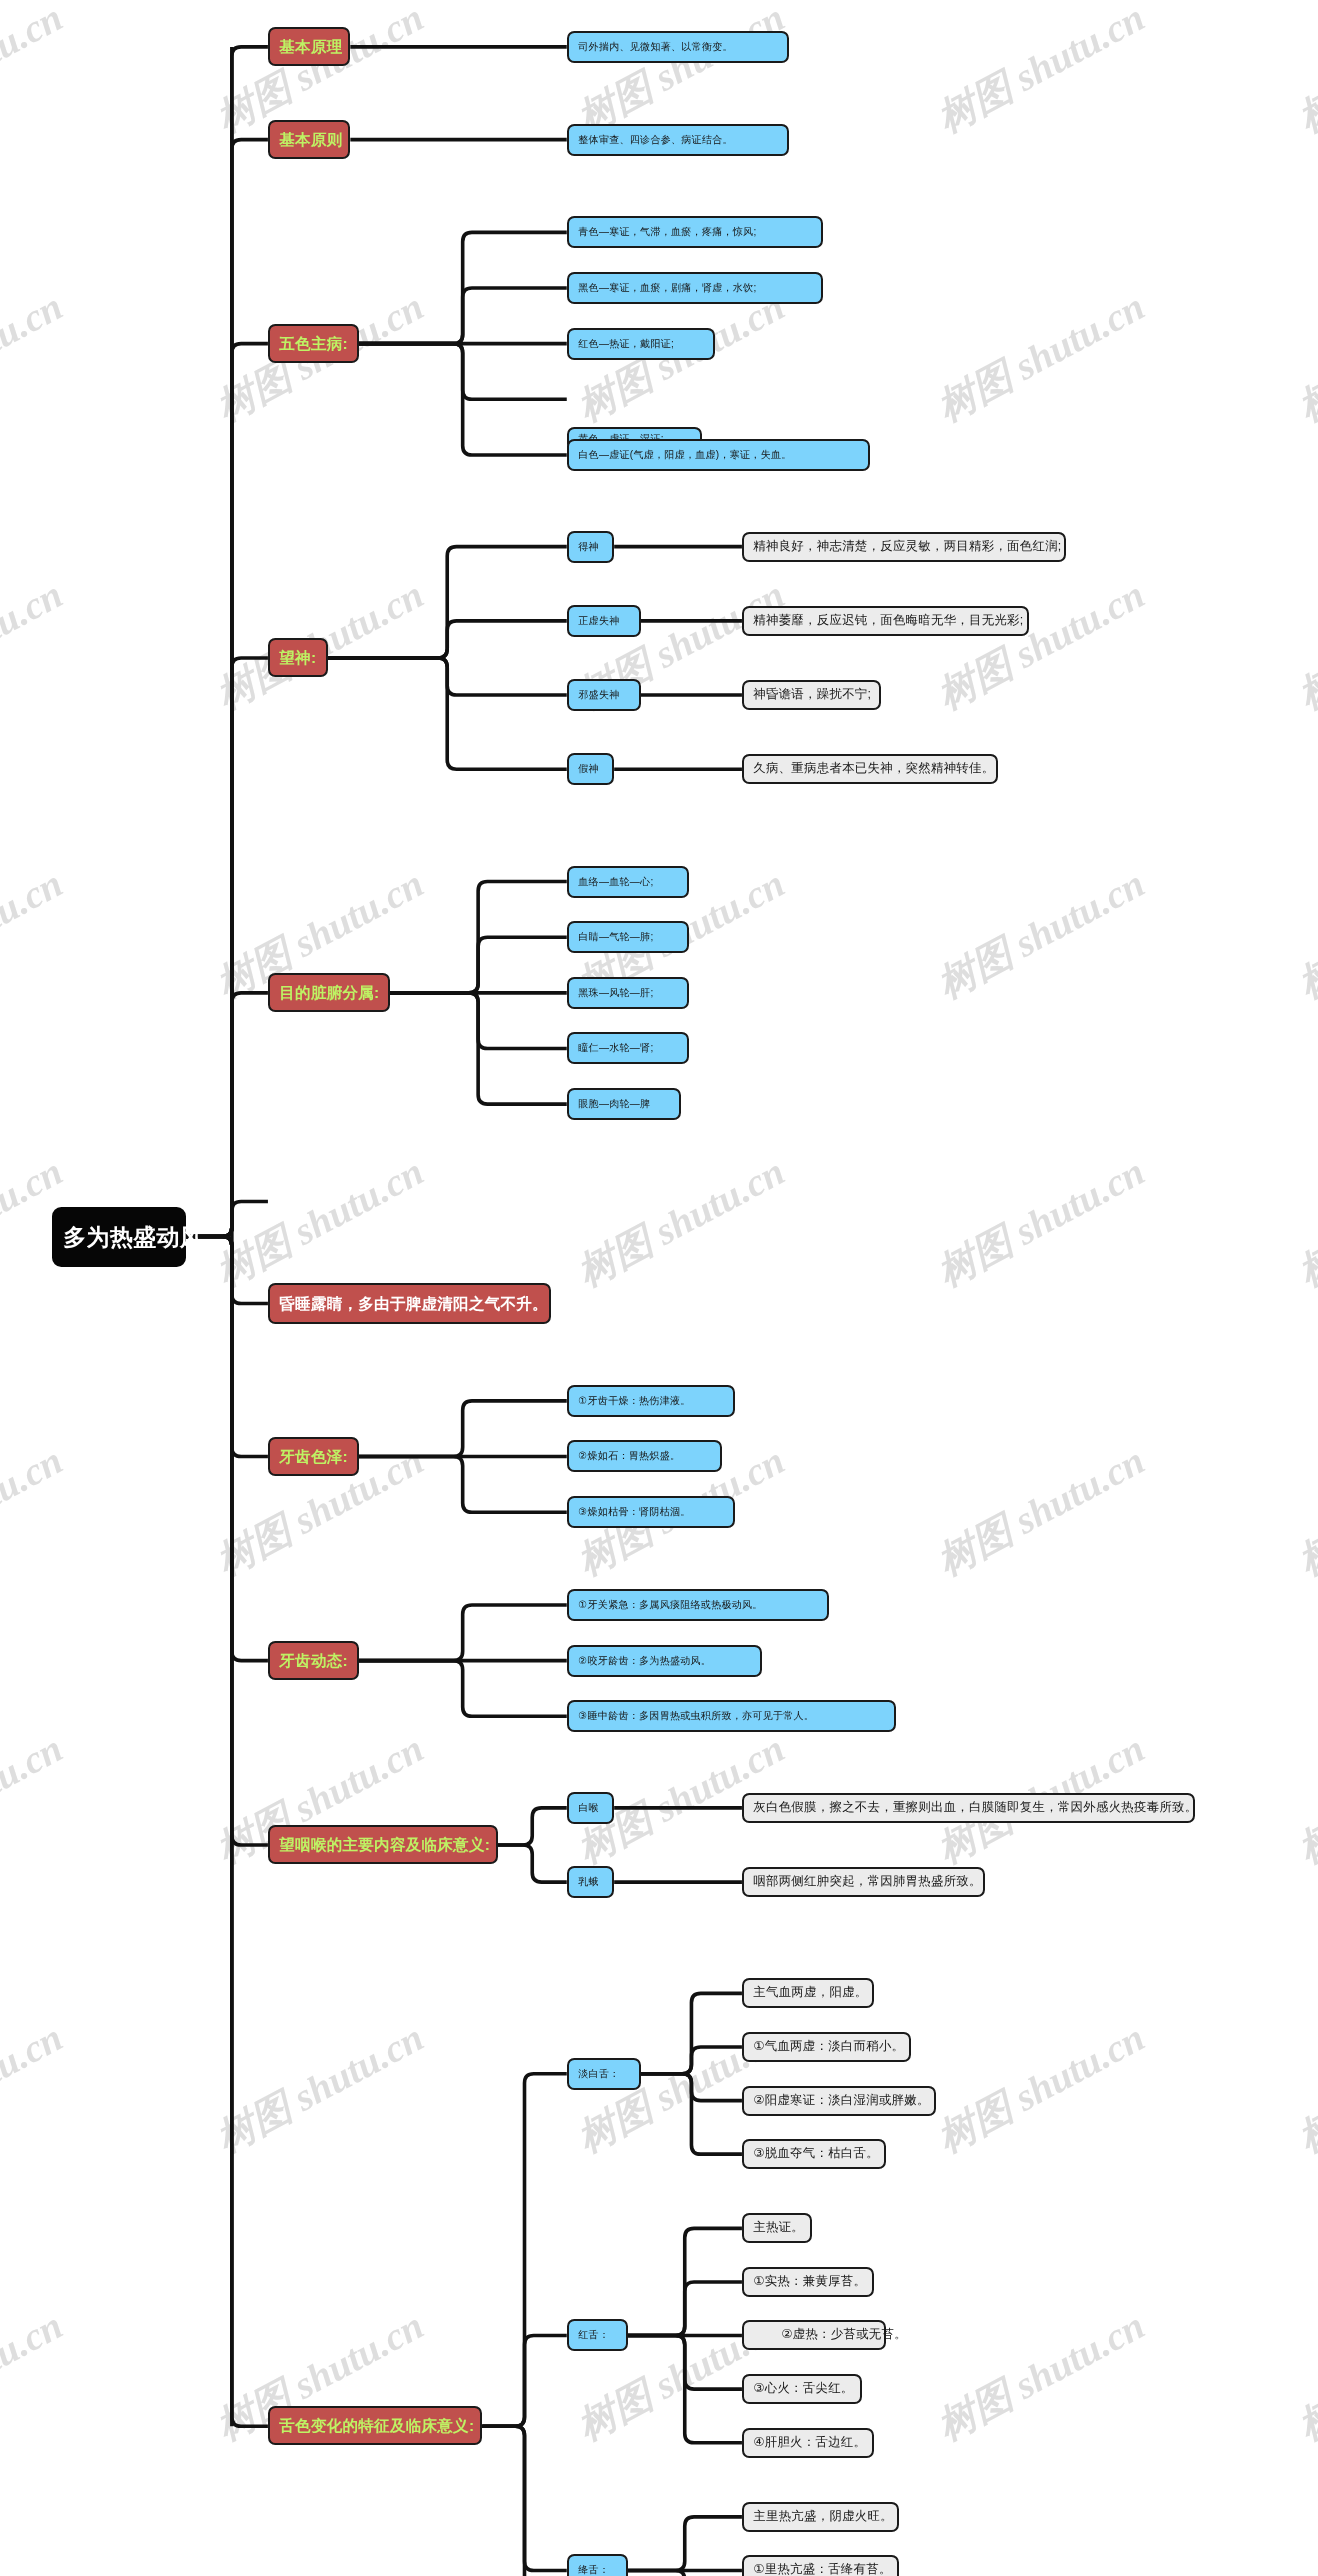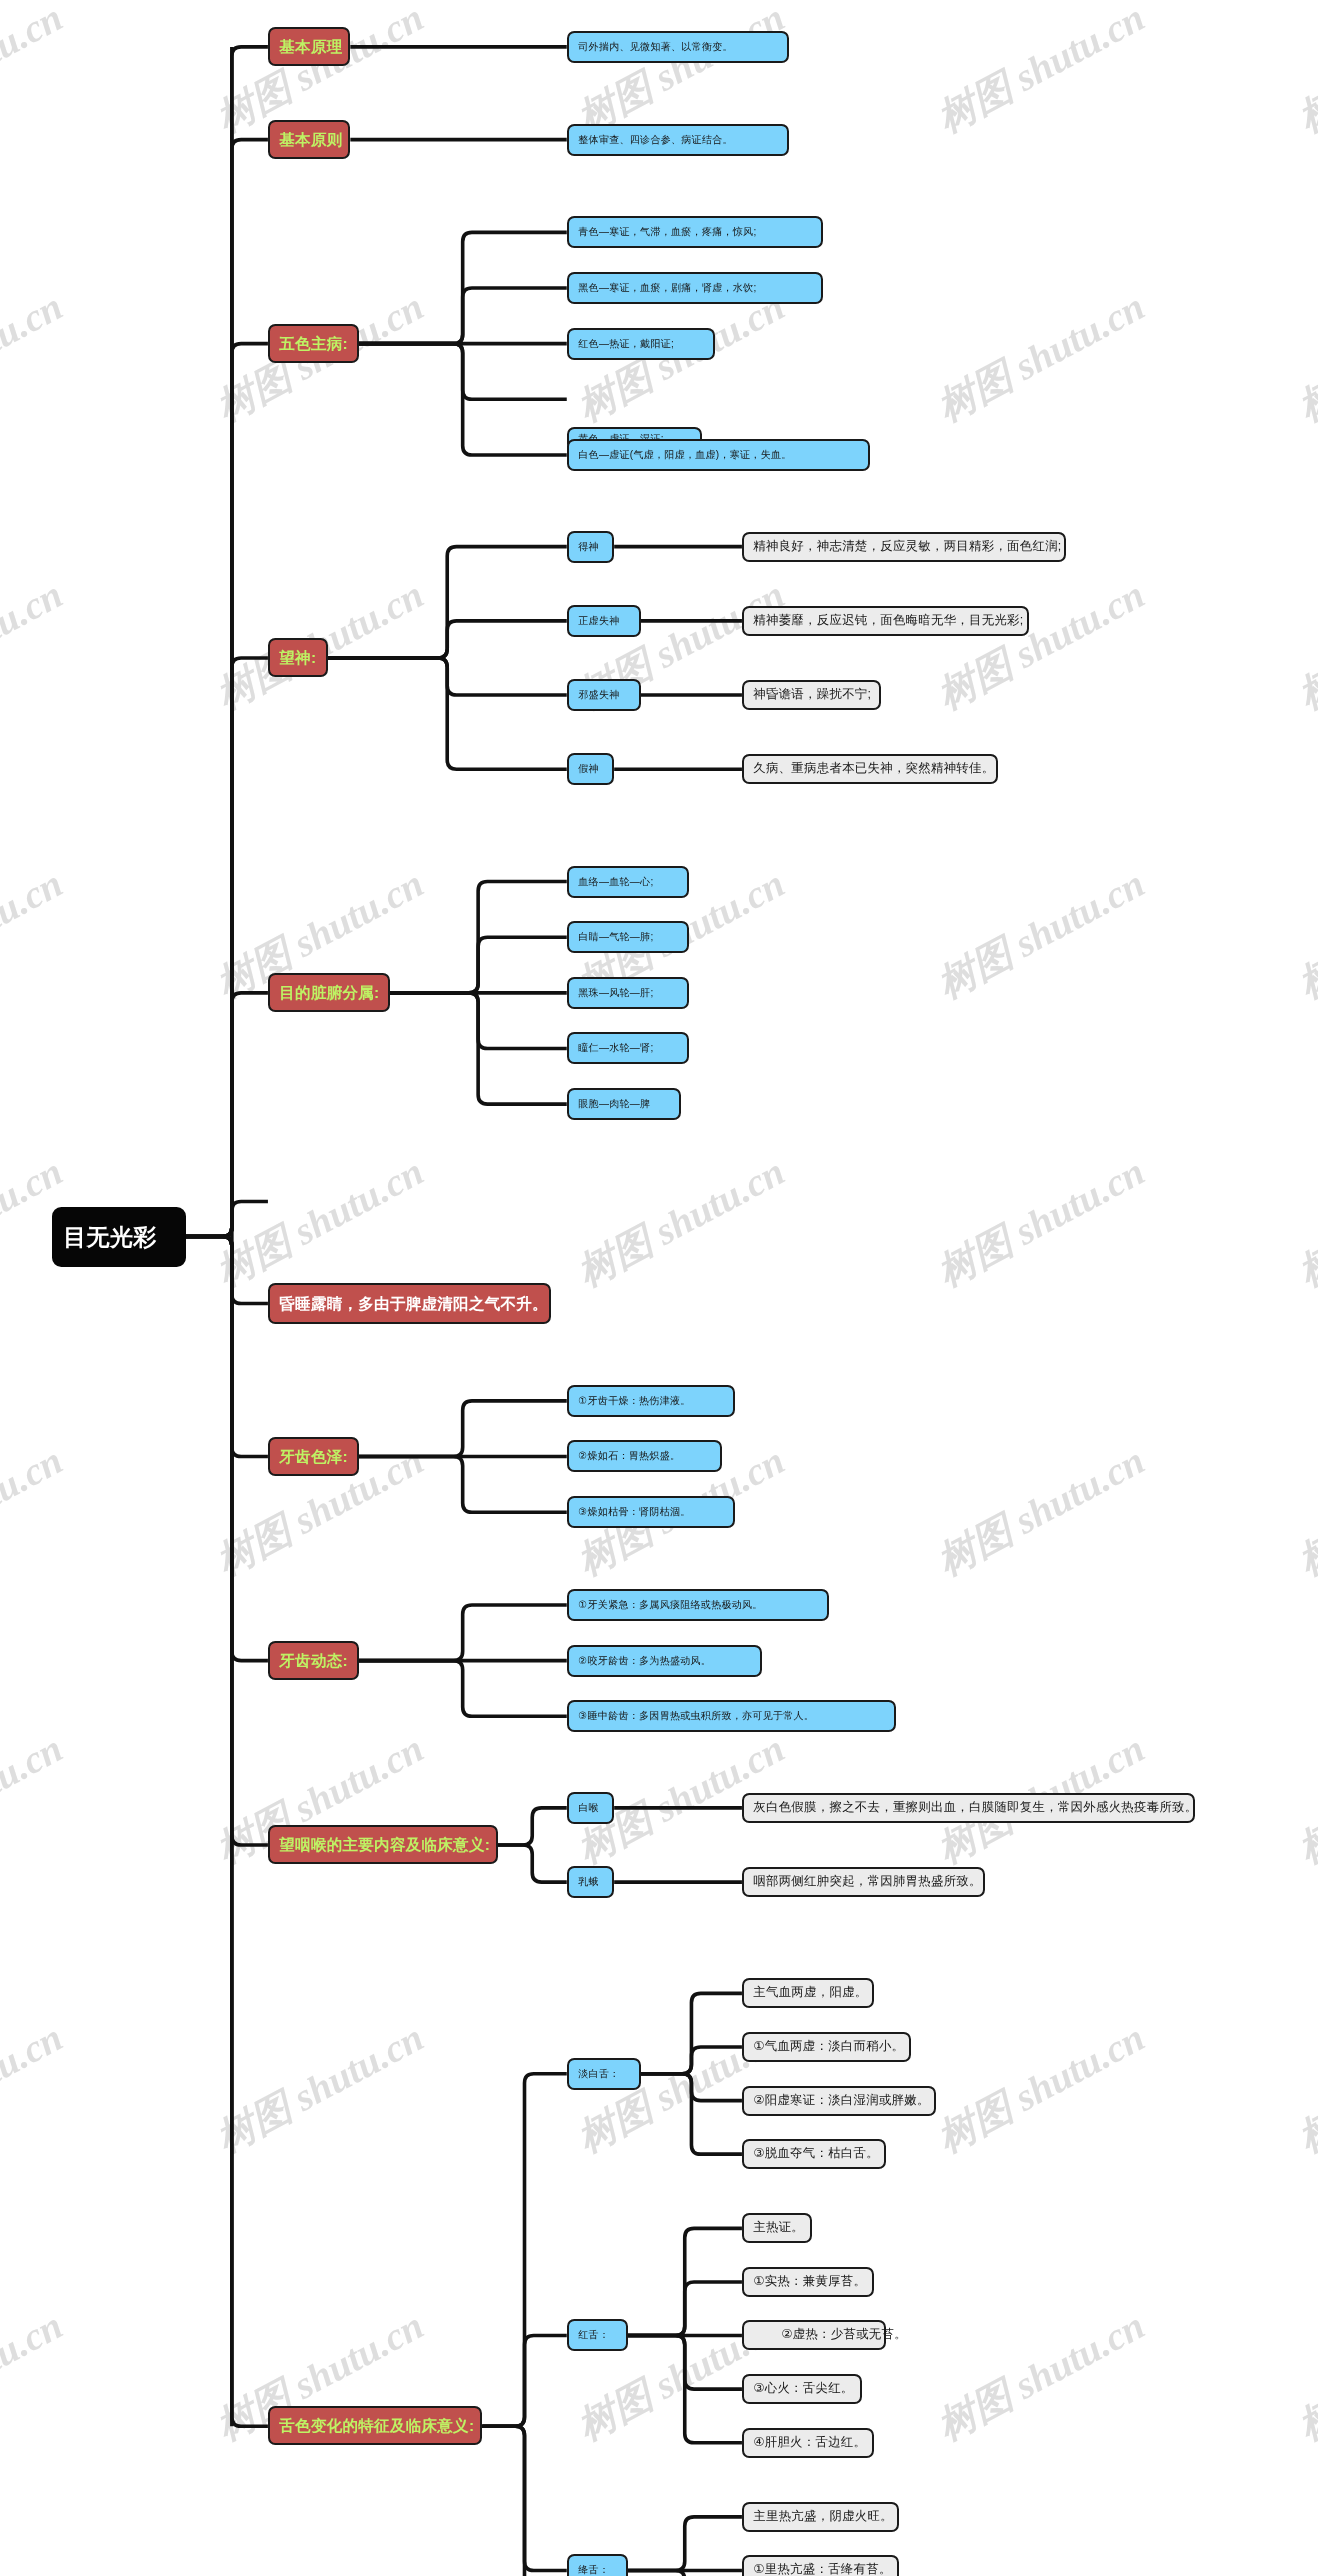--- a/index.html
+++ b/index.html
@@ -386,16 +386,16 @@
     <div class="node n-l3" style="left: 742px; top: 2555px; width: 157px; height: 30px;">
       <span class="txt">①里热亢盛：舌绛有苔。</span>
     </div>
     <div class="node n-l2" style="left: 567px; top: 2554px; width: 61px; height: 32px;">
       <span class="txt">绛舌：</span>
     </div>
     <div class="node n-l1" style="left: 268px; top: 2406px; width: 214px; height: 39px;">
       <span class="txt">舌色变化的特征及临床意义:</span>
     </div>
     <div class="node n-root" style="left: 52px; top: 1207px; width: 134px; height: 60px;">
-      <span class="txt">目无光彩</span>
+      <span class="txt">多为热盛动风</span>
     </div>
   </div>
 
 
 </body></html>

